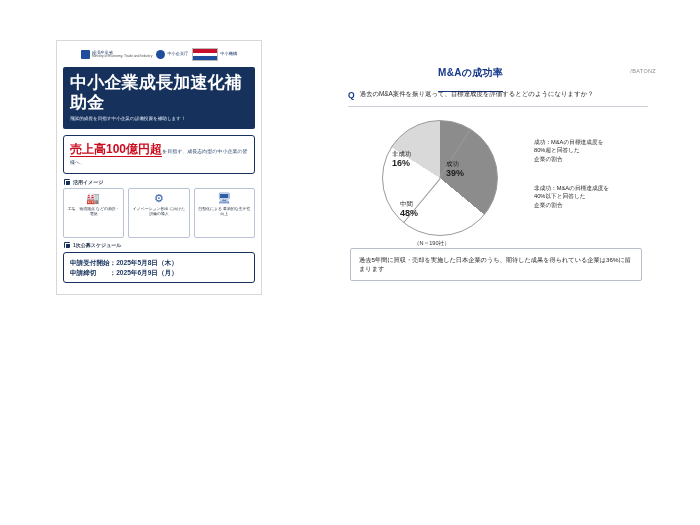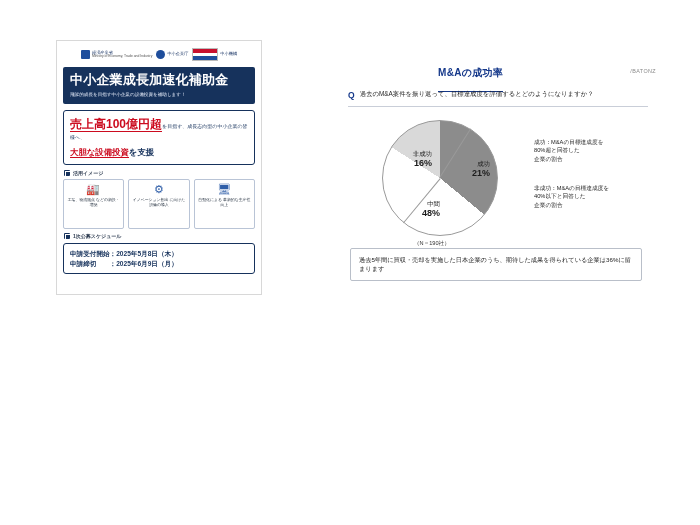--- a/index.html
+++ b/index.html
@@ -63,21 +63,21 @@
   }
 
   .title-band {
     background: #16325c;
     color: #ffffff;
     border-radius: 2px;
     padding: 6px 7px 7px 7px;
     margin-bottom: 6px;
   }
   .title-band .main {
-    font-size: 13px;
+    font-size: 17px;
     font-weight: bold;
     letter-spacing: 0.2px;
     line-height: 1.15;
   }
   .title-band .sub {
     font-size: 4.6px;
     margin-top: 4px;
     line-height: 1.2;
     color: #e8eefb;
   }
@@ -271,21 +271,21 @@
     position: absolute;
     left: 50%;
     top: 50%;
     width: 1px;
     height: 58px;
     background: #9a9a9a;
     transform-origin: 0 0;
   }
   .pie-label {
     position: absolute;
-    text-align: right;
+    text-align: left;
     line-height: 1.2;
     color: #1c1c1c;
   }
   .pie-label .nm { font-size: 6.4px; display: block; }
   .pie-label .pc { font-size: 9px; font-weight: bold; display: block; }
   #lbl-success { left: 78px; top: 46px; width: 44px; }
   #lbl-fail    { left: 24px; top: 36px; width: 40px; }
   #lbl-middle  { left: 32px; top: 86px; width: 40px; }
   #n-note {
     position: absolute;
@@ -346,23 +346,20 @@
 
   <div class="title-band">
     <div class="main">中小企業成長加速化補助金</div>
     <div class="sub">飛躍的成長を目指す中小企業の設備投資を補助します！</div>
   </div>
 
   <div class="box-outline">
     <div class="hl-line">
       <span class="red">売上高100億円超</span><span class="small">を目指す、成長志向型の中小企業の皆様へ、</span>
     </div>
-    <div class="hl-line2">
-      <span class="red-u">大胆な設備投資</span><span>を支援</span>
-    </div>
   </div>
 
   <div class="sec-head">
     <span class="tag"></span>
     <span>活用イメージ</span>
   </div>
 
   <div class="cards">
     <div class="card">
       <span class="glyph">🏭</span>
@@ -404,21 +401,21 @@
   <div id="q-rule"></div>
 
   <div id="pie-wrap">
     <div id="pie">
       <span class="sep" style="transform: rotate(39.6deg);"></span>
       <span class="sep" style="transform: rotate(212.4deg);"></span>
     </div>
 
     <div class="pie-label" id="lbl-success">
       <span class="nm">成功</span>
-      <span class="pc">21%</span>
+      <span class="pc">39%</span>
     </div>
     <div class="pie-label" id="lbl-fail">
       <span class="nm">非成功</span>
       <span class="pc">16%</span>
     </div>
     <div class="pie-label" id="lbl-middle">
       <span class="nm">中間</span>
       <span class="pc">48%</span>
     </div>
 

